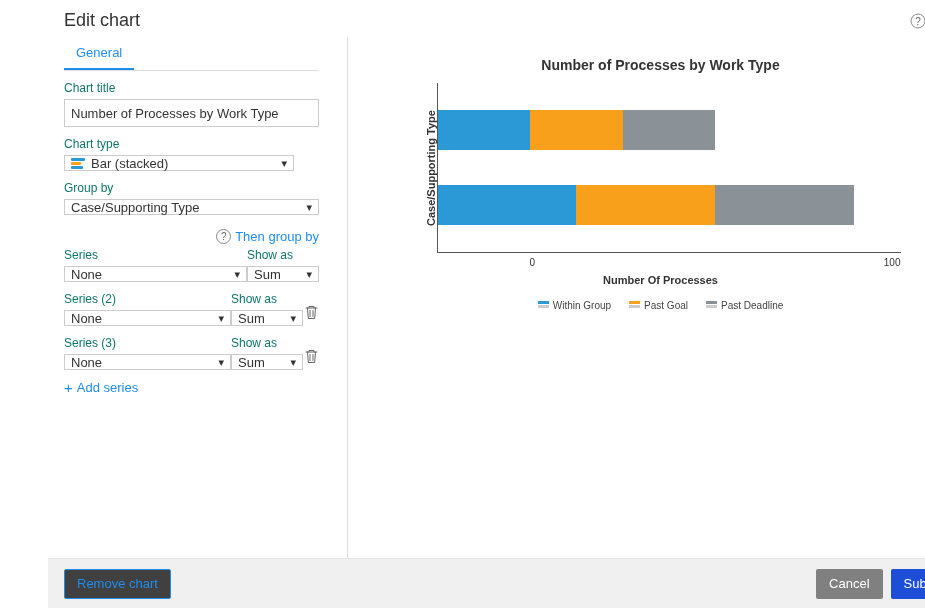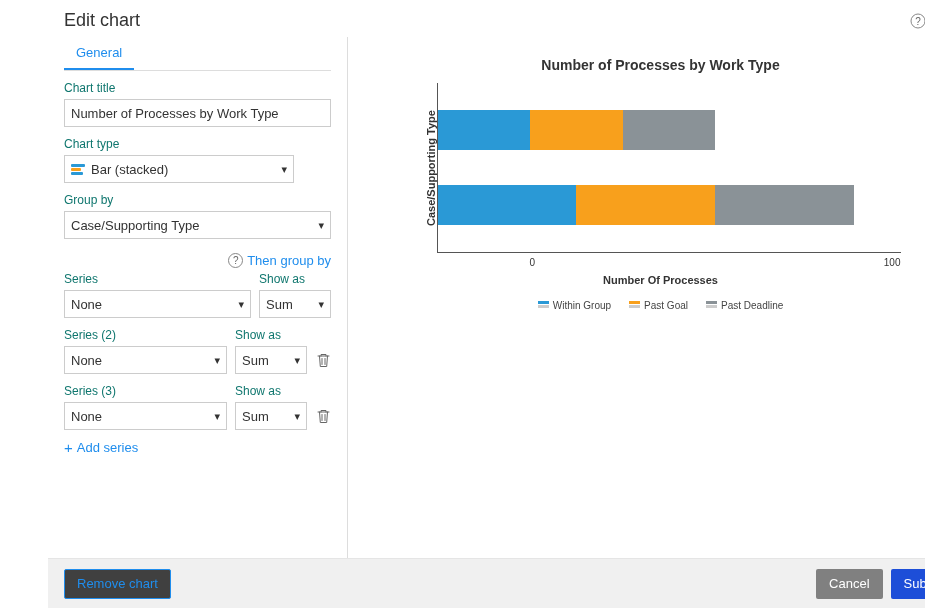--- a/index.html
+++ b/index.html
@@ -3,33 +3,33 @@
 <meta charset="utf-8">
 <style>
   * { box-sizing: border-box; }
   html, body { margin: 0; padding: 0; font-family: Arial, Helvetica, sans-serif; font-size: 13px; color: #333; background: #fff; }
   .dialog { width: 925px; height: 608px; position: relative; display: flex; flex-direction: column; margin-left: 48px; }
   .header { display: flex; align-items: center; justify-content: space-between; padding: 10px 16px 6px 16px; }
   .title { font-size: 18px; font-weight: 400; color: #333; }
   .header-icons { display: flex; align-items: center; gap: 12px; color: #555; }
   .icon-btn { width: 18px; height: 18px; display:flex; align-items:center; justify-content:center; cursor:pointer; }
   .body { flex: 1; display: flex; overflow: hidden; }
-  .left { width: 300px; border-right: 1px solid #ddd; padding: 0 16px 16px 16px; overflow-y:auto; }
+  .left { width: 300px; border-right: 1px solid #ddd; padding: 0 28px 16px 16px; overflow-y:auto; }
   .tabs { display: flex; border-bottom: 1px solid #ddd; margin-bottom: 10px; }
   .tab { padding: 8px 12px 8px 12px; color: #1F8DED; border-bottom: 2px solid #1F8DED; font-size: 13px; cursor:pointer; }
   .field-group { margin-bottom: 10px; }
   .label { font-size: 12px; color: #0f766e; margin-bottom: 4px; display: block; }
   .text-input { width: 100%; height: 28px; border: 1px solid #ccc; padding: 0 6px; font-size: 13px; color:#333; background:#fff; }
-  .select { width: 100%; height: 28px; border: 1px solid #ccc; background:#fff; display:flex; align-items:center; padding:0 6px; position:relative; cursor:pointer; font-size:13px; }
+  .select { width: 100%; height: 16px; border: 1px solid #ccc; background:#fff; display:flex; align-items:center; padding:0 6px; position:relative; cursor:pointer; font-size:13px; }
   .select::after { content: "▾"; position:absolute; right:6px; top:50%; transform:translateY(-50%); font-size:11px; color:#333; }
   .select-icon { width:14px; height:14px; margin-right:6px; display:inline-flex; flex-direction:column; gap:1px; justify-content:center; }
   .select-icon span { height:3px; display:block; border-radius:1px; }
   .then-group { display:flex; align-items:center; justify-content:flex-end; gap:4px; padding:4px 0; color:#1F8DED; font-size:13px; cursor:pointer;}
   .help-circle { width:15px; height:15px; border:1px solid #888; border-radius:50%; display:inline-flex; align-items:center; justify-content:center; font-size:10px; color:#666; }
-  .row { display:flex; gap:8px; align-items:flex-end; }
+  .row { display:flex; gap:0; align-items:flex-end; }
   .col { display:flex; flex-direction:column; }
   .col.grow { flex:1; }
   .col.small { width:72px;justify-content:flex-end; }
   .trash { width:16px; height:28px; display:flex; align-items:center; justify-content:center; cursor:pointer; color:#666; }
   .add-series { color:#1F8DED; display:flex; align-items:center; gap:4px; margin-top:8px; cursor:pointer; font-size:13px;}
   .plus { font-size:15px; line-height:1; }
   .right { flex:1; padding: 20px 30px; display:flex; align-items:flex-start; justify-content:center; }
   .chart-wrap { width: 480px; }
   .chart-title { text-align:center; font-weight:700; color:#333; margin-bottom:10px; font-size:14px;}
   .chart-body { display:flex; }

